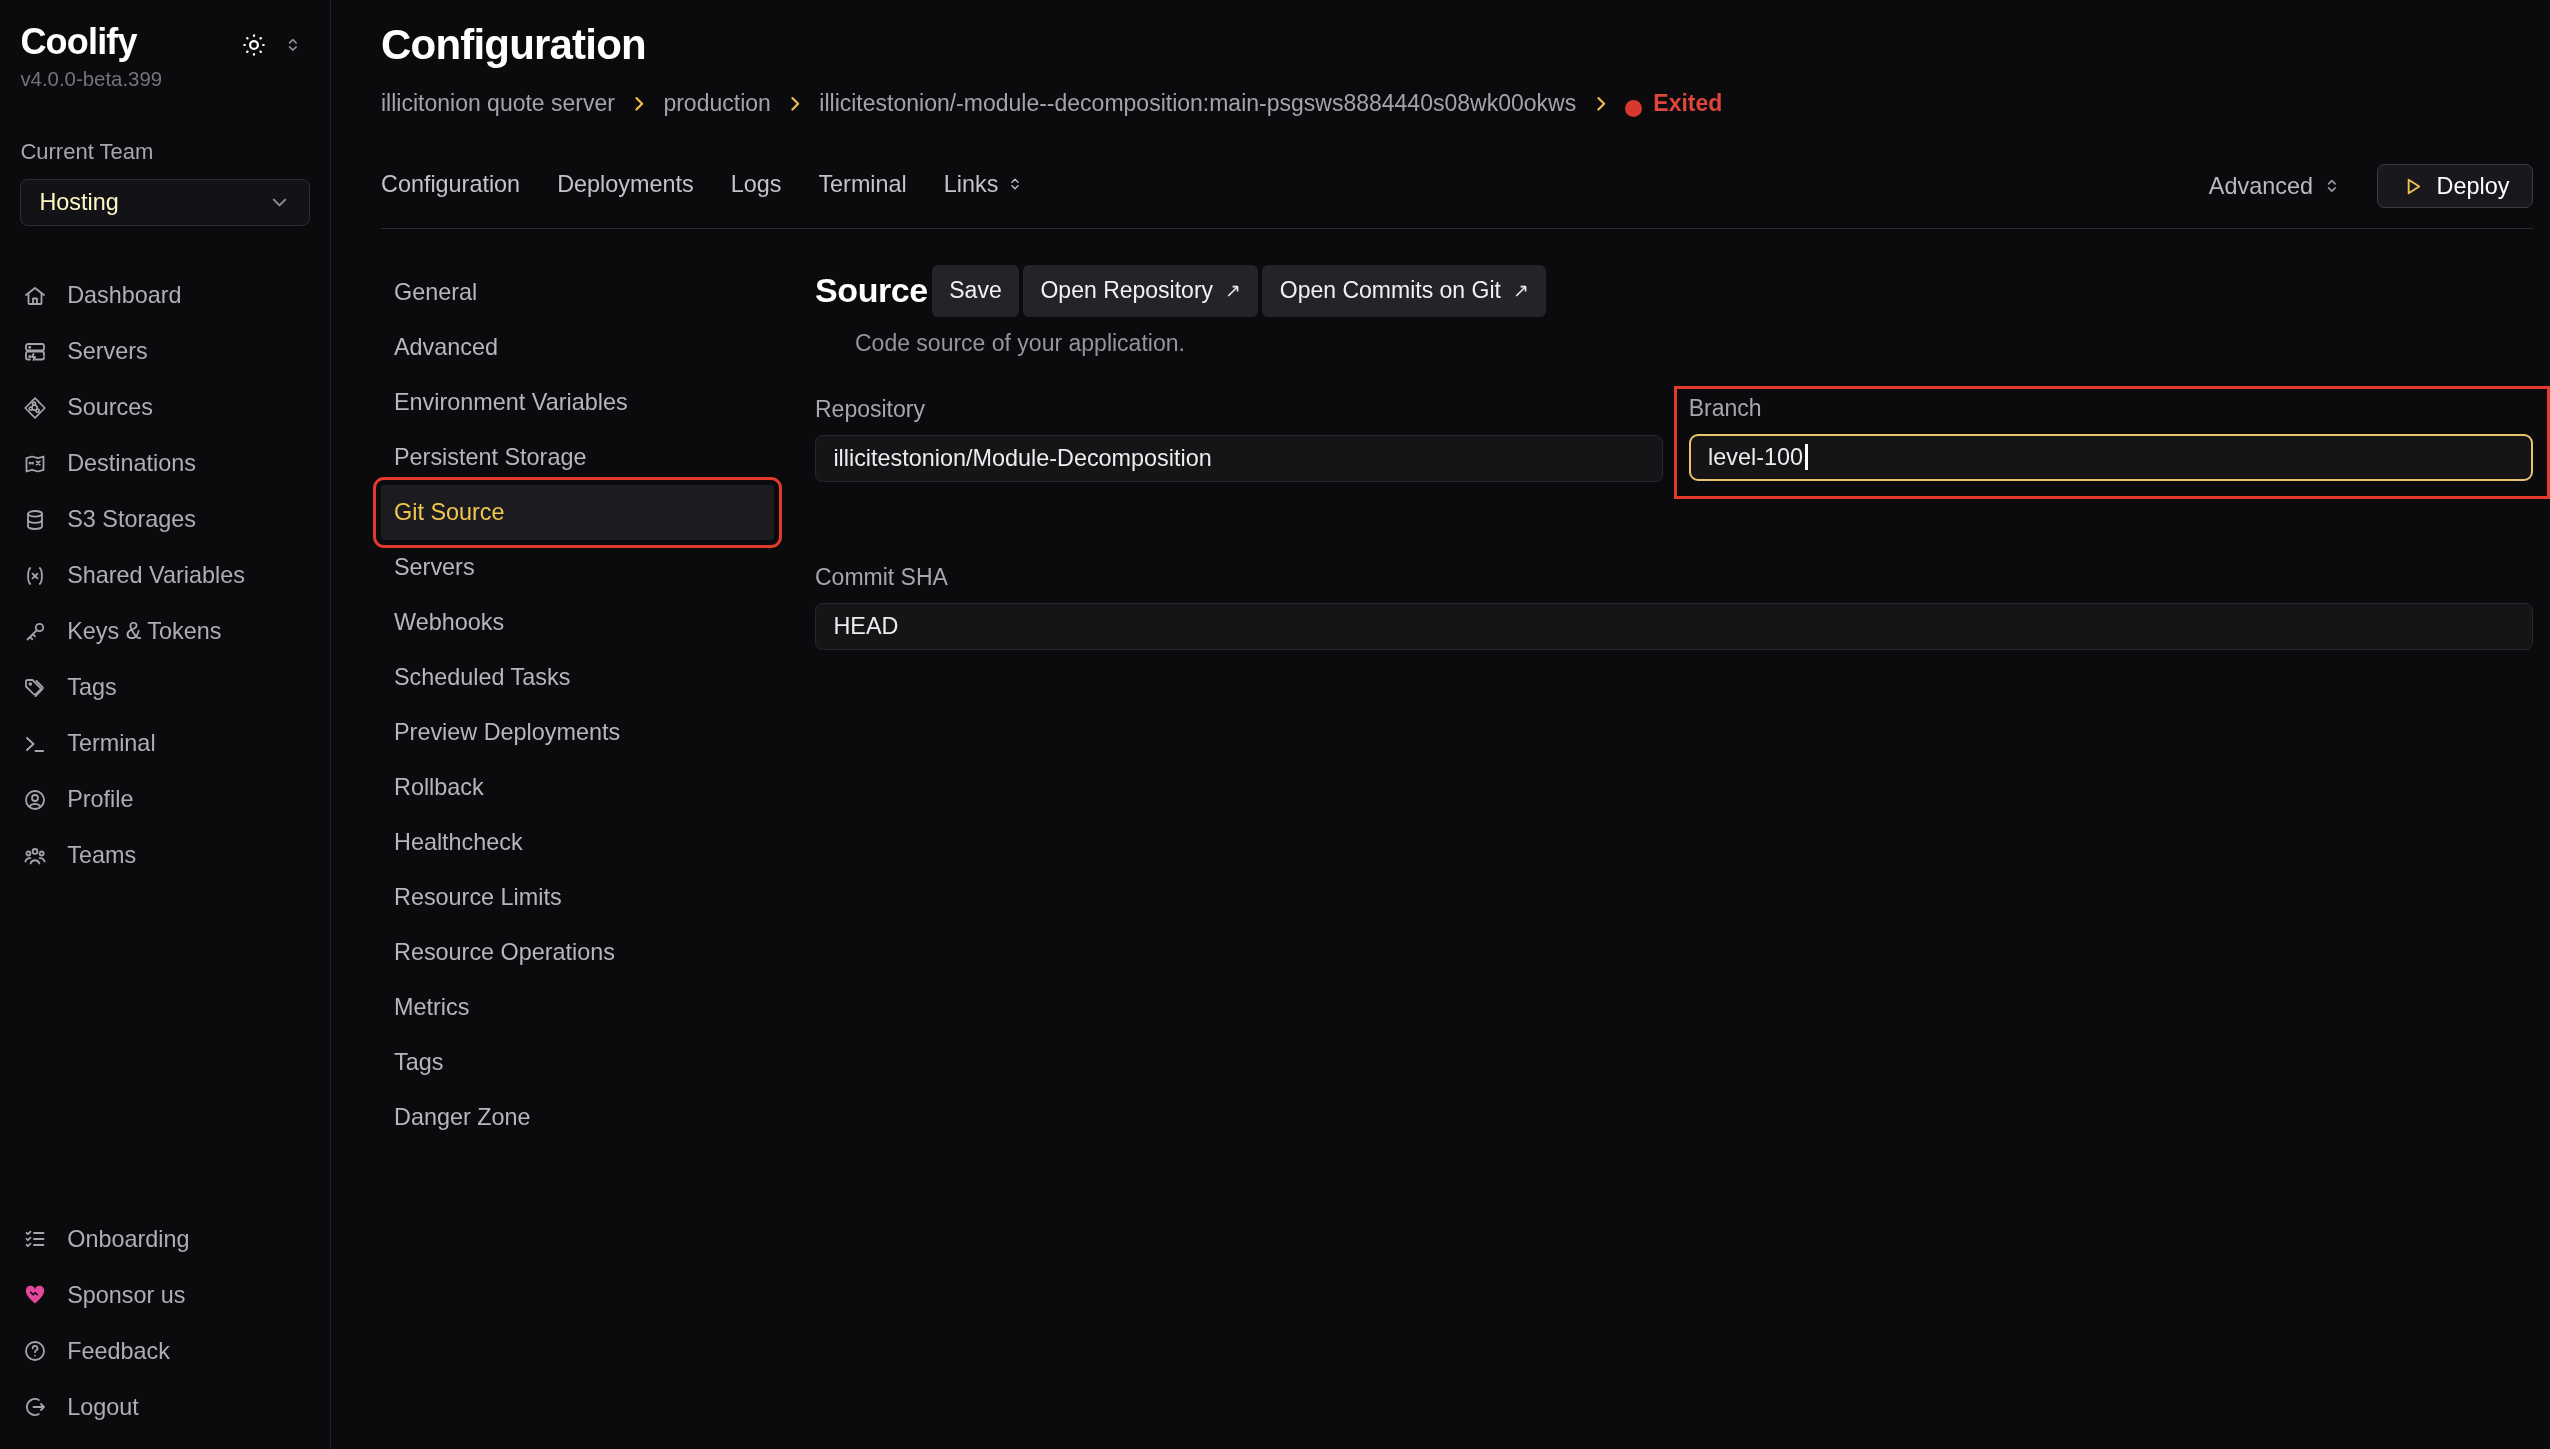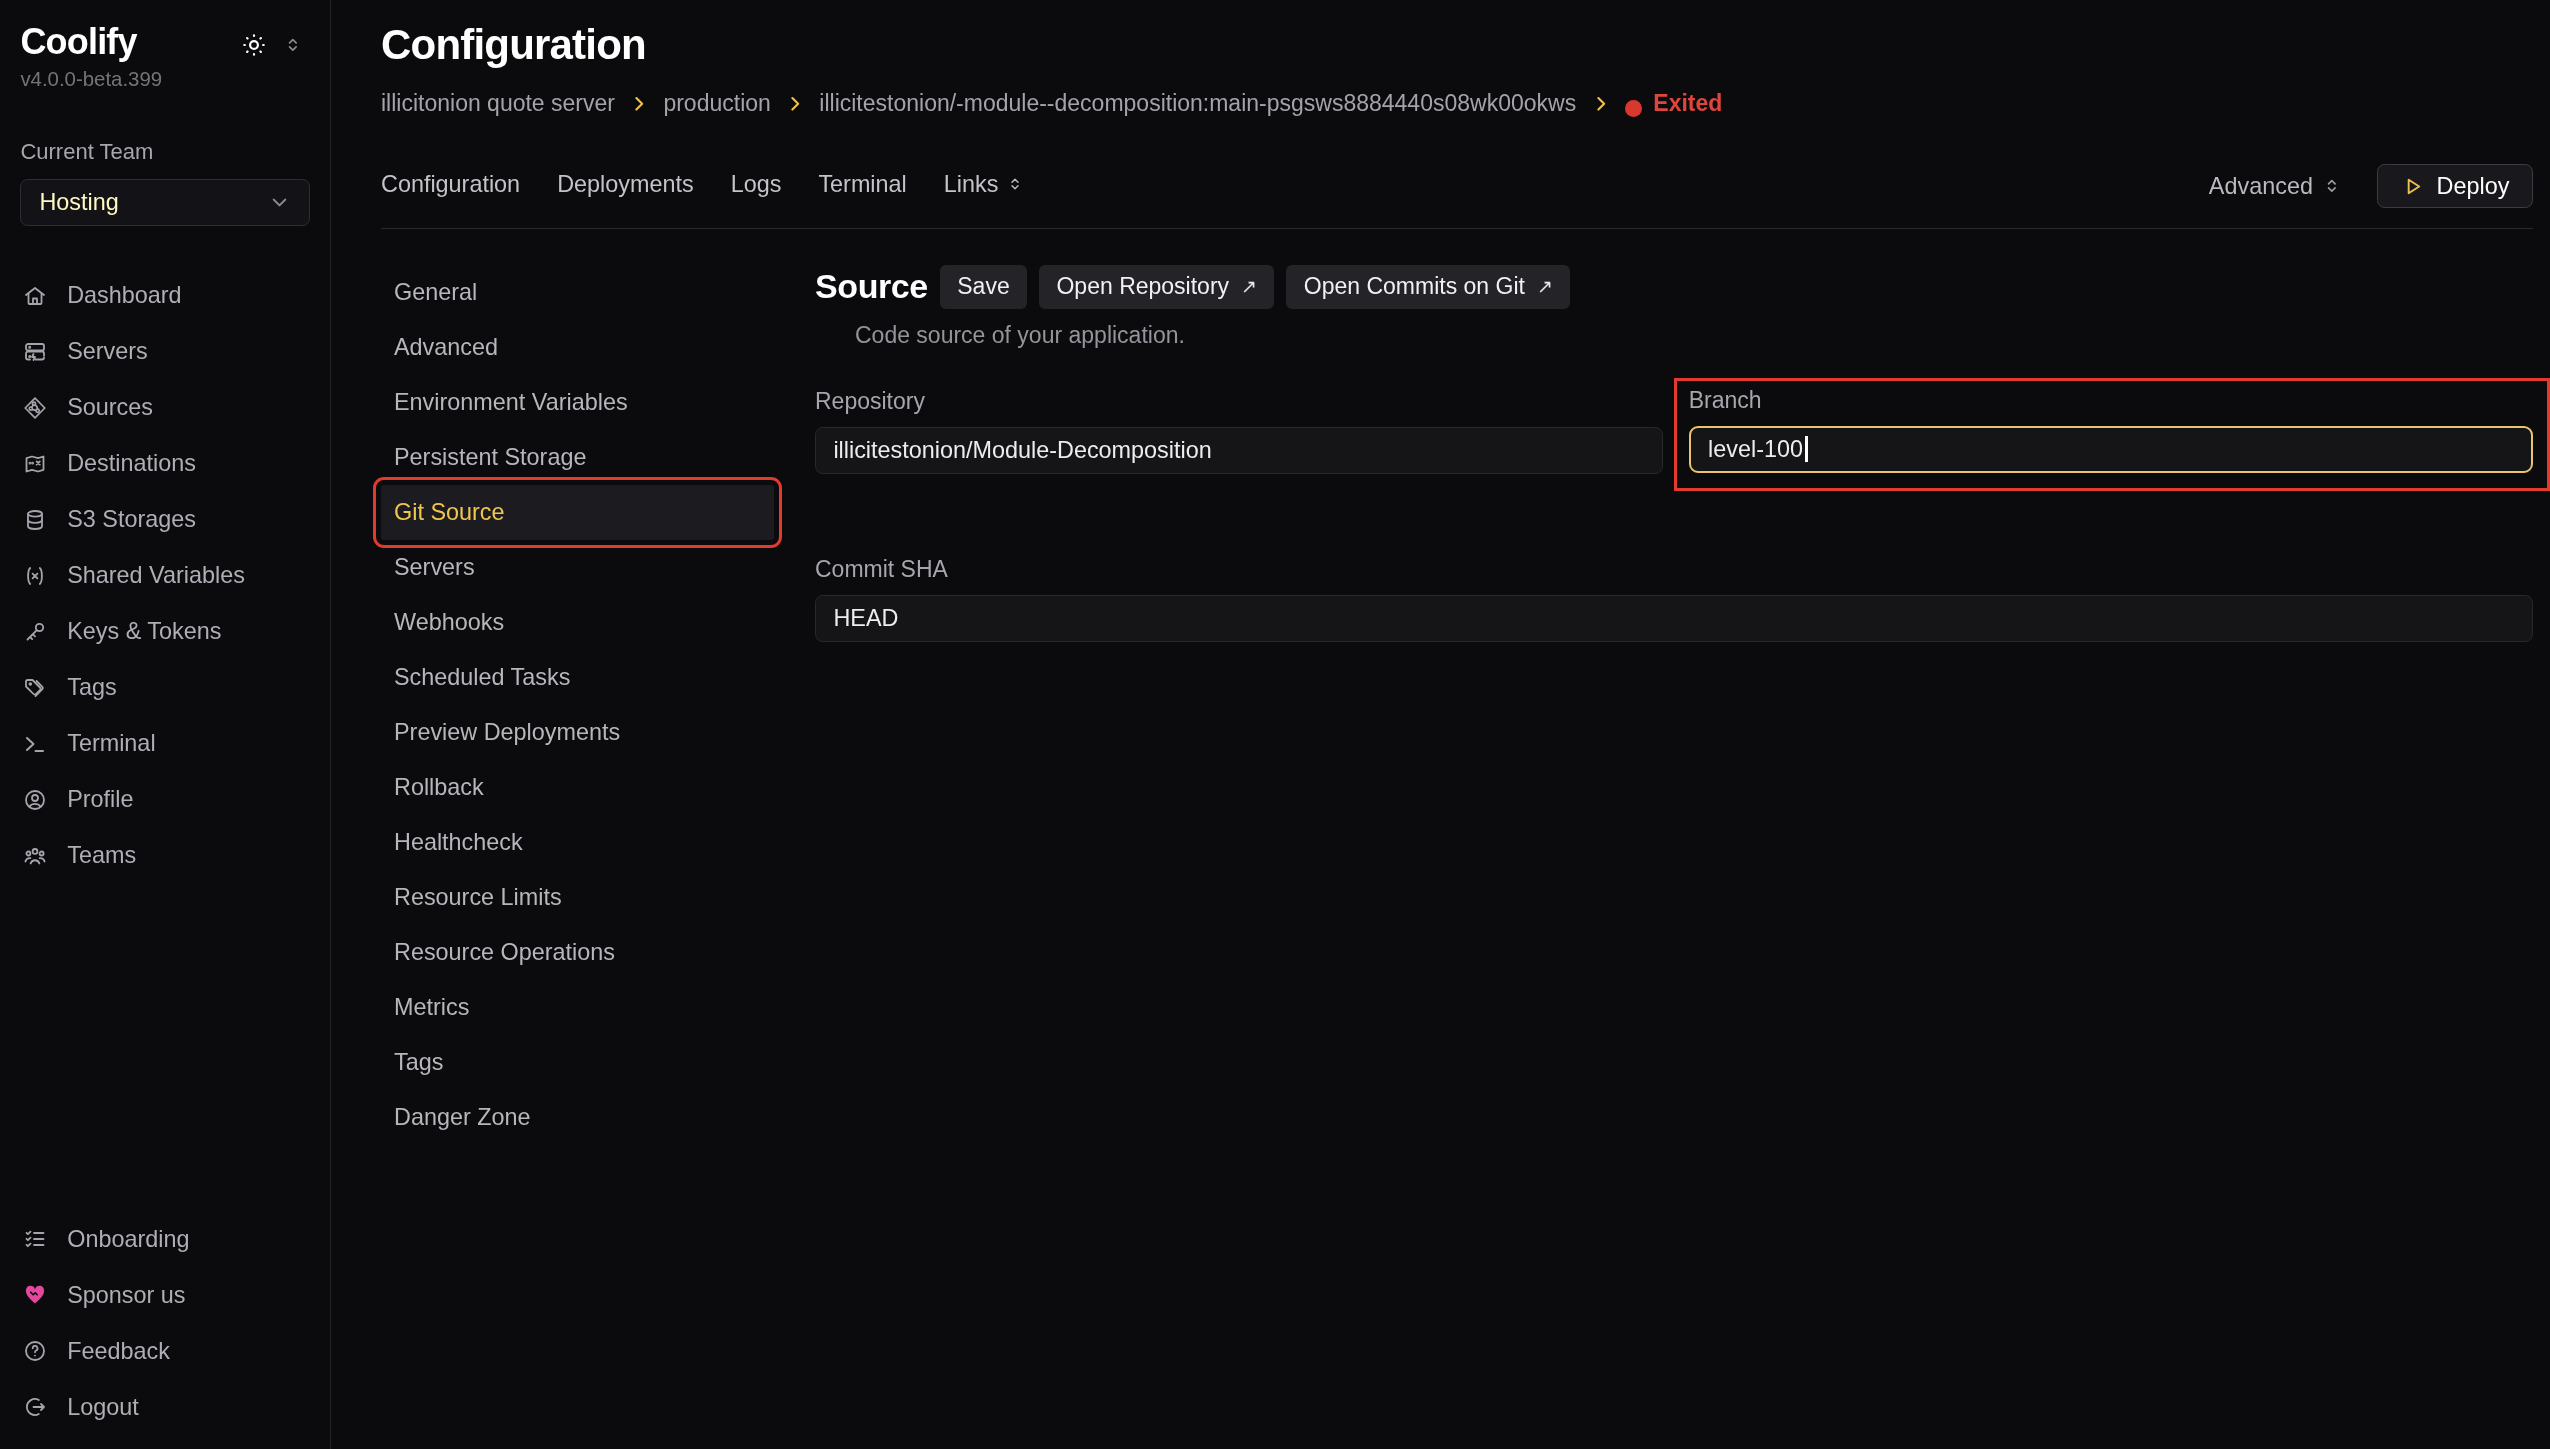--- a/index.html
+++ b/index.html
@@ -71,24 +71,24 @@
   .subnav li {
     height:55px; display:flex; align-items:center; padding:0 13px;
     font-size:23.4px; color:#b6b6bd; border-radius:3px; cursor:pointer;
   }
   .subnav li.active {
     background:#1c1c20; color:#f0c64f;
     outline:3px solid #e23a2c; outline-offset:5.3px;
   }
 
   .panel { flex:1; min-width:0; }
-  .panel-head { display:flex; align-items:center; gap:12px; }
+  .panel-head { display:flex; align-items:center; gap:4px; }
   .panel-title { font-size:34px; font-weight:700; letter-spacing:-0.4px; }
   .btn {
-    height:44px; background:#242428; border:none; border-radius:6px;
+    height:52px; background:#242428; border:none; border-radius:6px;
     display:flex; align-items:center; padding:0 17.4px; gap:12px;
     font-size:23px; color:#f1f1f3; cursor:pointer; font-family:inherit; white-space:nowrap;
   }
   .ext-arrow { font-size:19px; color:#e8e8ea; }
   .desc { margin-top:13.6px; color:#94949c; font-size:23px;margin-left:40px; }
 
   .form { margin-top:39px; display:grid; grid-template-columns:1fr 1fr; column-gap:23px; row-gap:29px; }
   .field label { display:block; color:#a6a6ae; font-size:23px; margin-bottom:12px; }
   .input {
     width:100%; height:47px; background:#151518;

